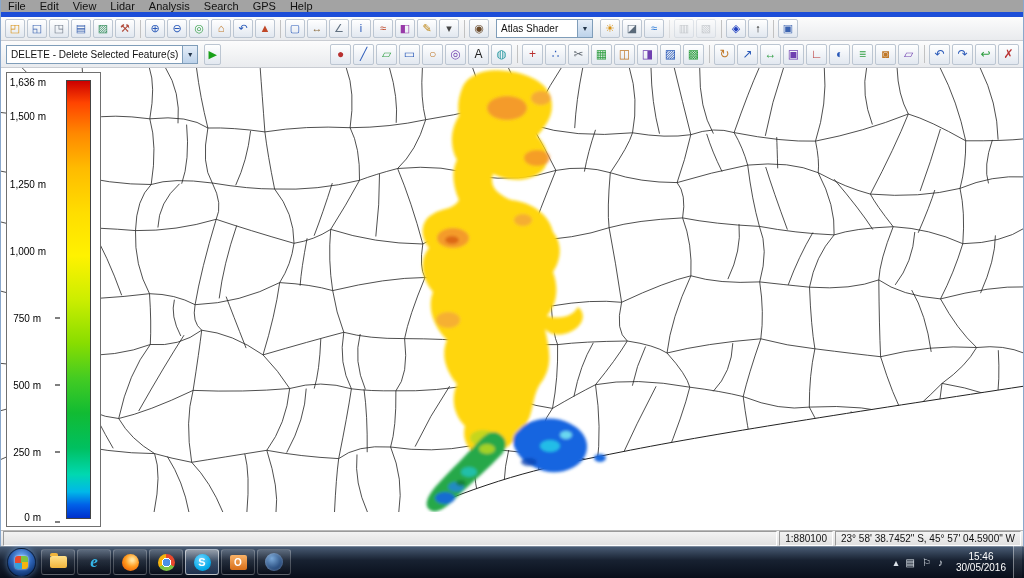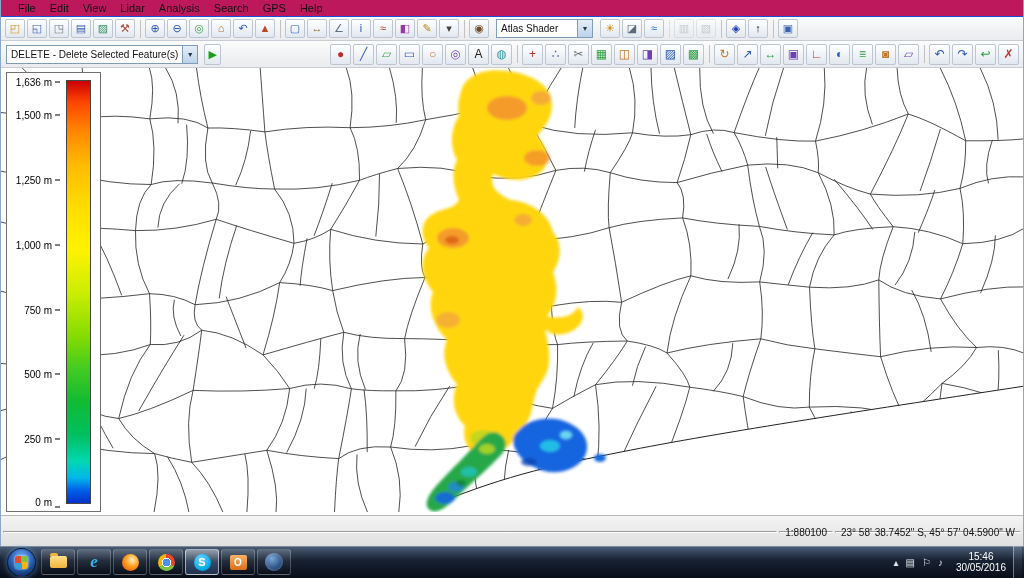--- a/index.html
+++ b/index.html
@@ -20,22 +20,22 @@
               background: radial-gradient(circle at 35% 30%, #9fd0ff, #2a6fd0 60%, #1a4fa0);
               margin-right: 5px; box-shadow: inset 0 0 2px #0a2c60; }
   .title { font-size: 11px; color: #111; flex: 1; white-space: nowrap; overflow: hidden; }
   .win-btns { display: flex; gap: 1px; }
   .wbtn { width: 26px; height: 14px; display: flex; align-items: center; justify-content: center;
           font-size: 9px; line-height: 1; border: 1px solid #8aa0bc; border-radius: 2px;
           background: linear-gradient(#fdfefe, #cfdded); color: #35506e; cursor: default; }
   .wbtn.close { width: 34px; background: linear-gradient(#f2a08e, #d0452e 55%, #a93018);
                 color: #fff; border-color: #8c2c18; font-weight: bold; }
 
-  .menubar { height: 17px; flex: 0 0 17px; background: #be185d;
-             border-bottom: 1px solid #1d4ed8; display: flex; align-items: center; padding-left: 10px; }
+  .menubar { height: 17px; flex: 0 0 17px; background: #a3a3a3;
+             border-bottom: 5px solid #1d4ed8; display: flex; align-items: center; padding-left: 0; }
   .menu-item { padding: 1px 7px; font-size: 11px; color: #111; }
 
   .toolbar { display: flex; align-items: center; background: linear-gradient(#fcfcfc, #e9ebee);
              border-bottom: 1px solid #c9ccd2; padding: 1px 3px; }
   .tb1 { height: 24px; flex: 0 0 24px; }
   .tb2 { height: 27px; flex: 0 0 27px; }
   .tb-icons { display: flex; align-items: center; }
   .tbtn { width: 20px; height: 19px; margin: 0 1px; display: inline-flex; align-items: center;
           justify-content: center; border: 1px solid #bcc6d2; border-radius: 2px;
           background: linear-gradient(#ffffff, #e2e8f0); font-size: 11px; line-height: 1; }
@@ -61,28 +61,28 @@
   
   .map-area { position: relative; flex: 1; background: #fff; overflow: hidden; }
   #map-svg { position: absolute; inset: 0; }
 
   .legend { position: absolute; left: 5px; top: 4px; bottom: 3px; width: 95px;
             background: #fff; border: 1px solid #707070; z-index: 5; }
   .legend-bar { position: absolute; right: 9px; top: 7px; bottom: 7px; width: 25px;
                 border: 1px solid #444; }
   .legend-ticks { position: absolute; left: 4px; right: 40px; top: 7px; bottom: 7px; }
   .tick { position: absolute; right: 0; width: 100%; transform: translateY(-50%);
-          display: flex; align-items: center; justify-content: flex-end; gap: 3px; }
+          display: flex; align-items: center; justify-content: flex-end; gap: 14px; }
   .tick-label { font-size: 10px; color: #000; white-space: nowrap; }
   .tick-dash { width: 5px; height: 1px; background: #000; }
 
   
   .statusbar { height: 16px; flex: 0 0 16px; display: flex; align-items: stretch; gap: 2px;
                background: linear-gradient(#f4f4f4, #e0e0e0); border-top: 1px solid #b8b8b8;
-               padding: 15px 2px; font-size: 10px; color: #111; }
+               padding: 0 2px; font-size: 10px; color: #111; }
   .seg { border: 1px solid; border-color: #9a9a9a #ffffff #ffffff #9a9a9a;
          display: flex; align-items: center; padding: 0 5px; white-space: nowrap; }
   .seg.msg { flex: 1; }
 
   
   .taskbar { position: absolute; left: 0; right: 0; bottom: 0; height: 32px;
              background: linear-gradient(rgba(78,98,124,.97), rgba(24,34,50,.98) 45%, rgba(8,14,26,1));
              display: flex; align-items: center; padding: 0 2px;
              box-shadow: inset 0 1px 0 rgba(255,255,255,.28); }
   .start-orb { width: 29px; height: 29px; margin: 0 5px; border-radius: 50%;

